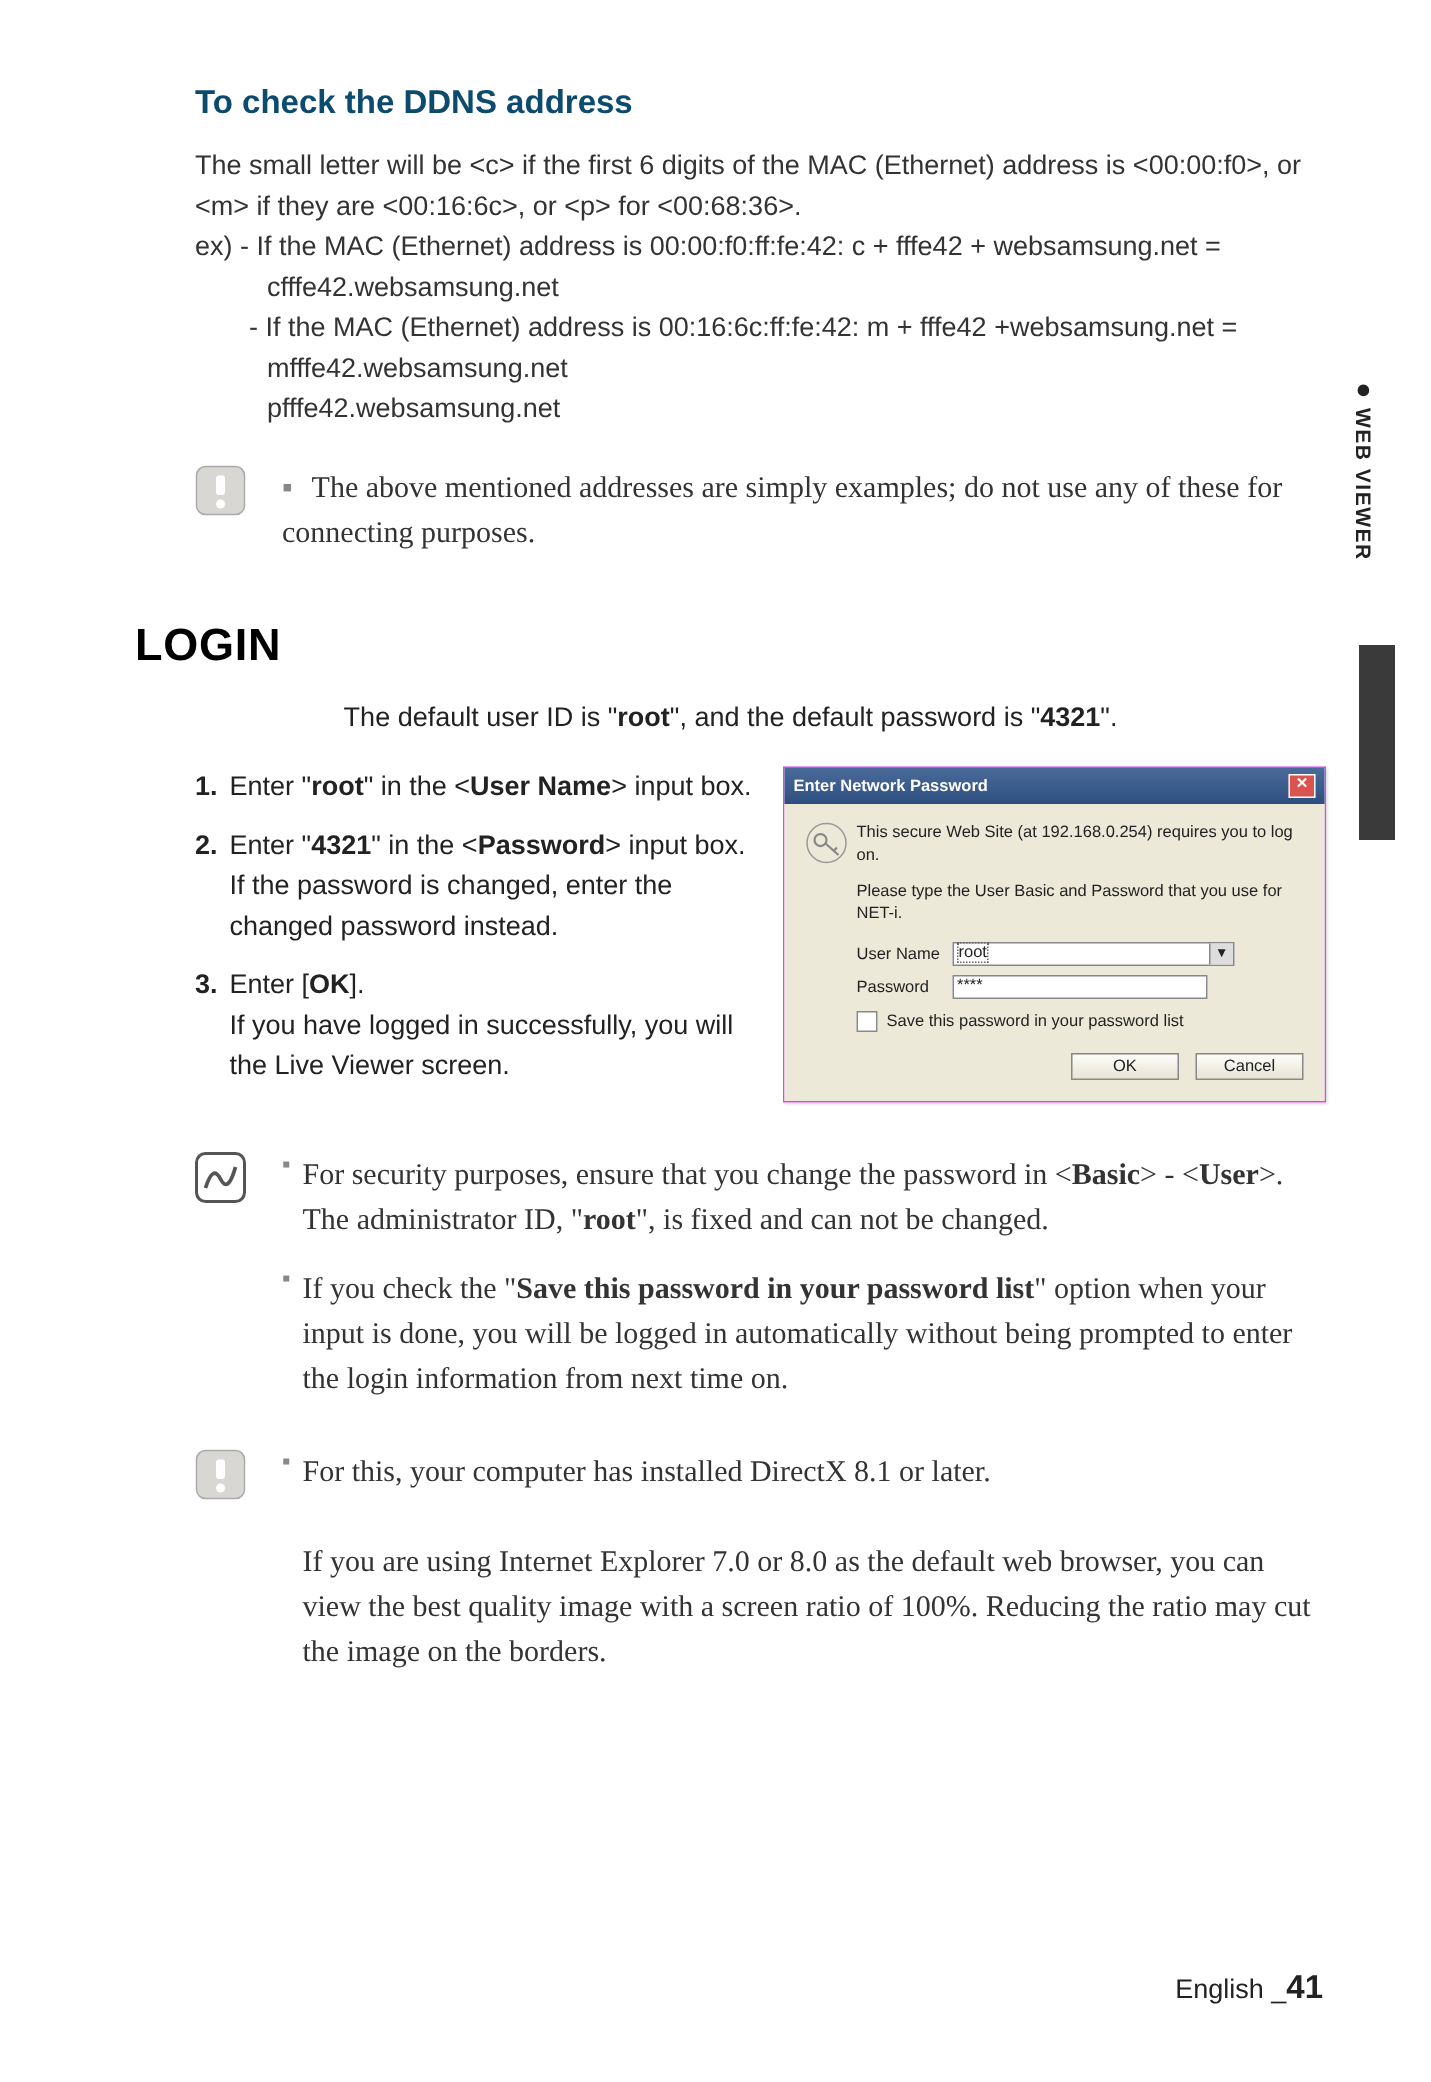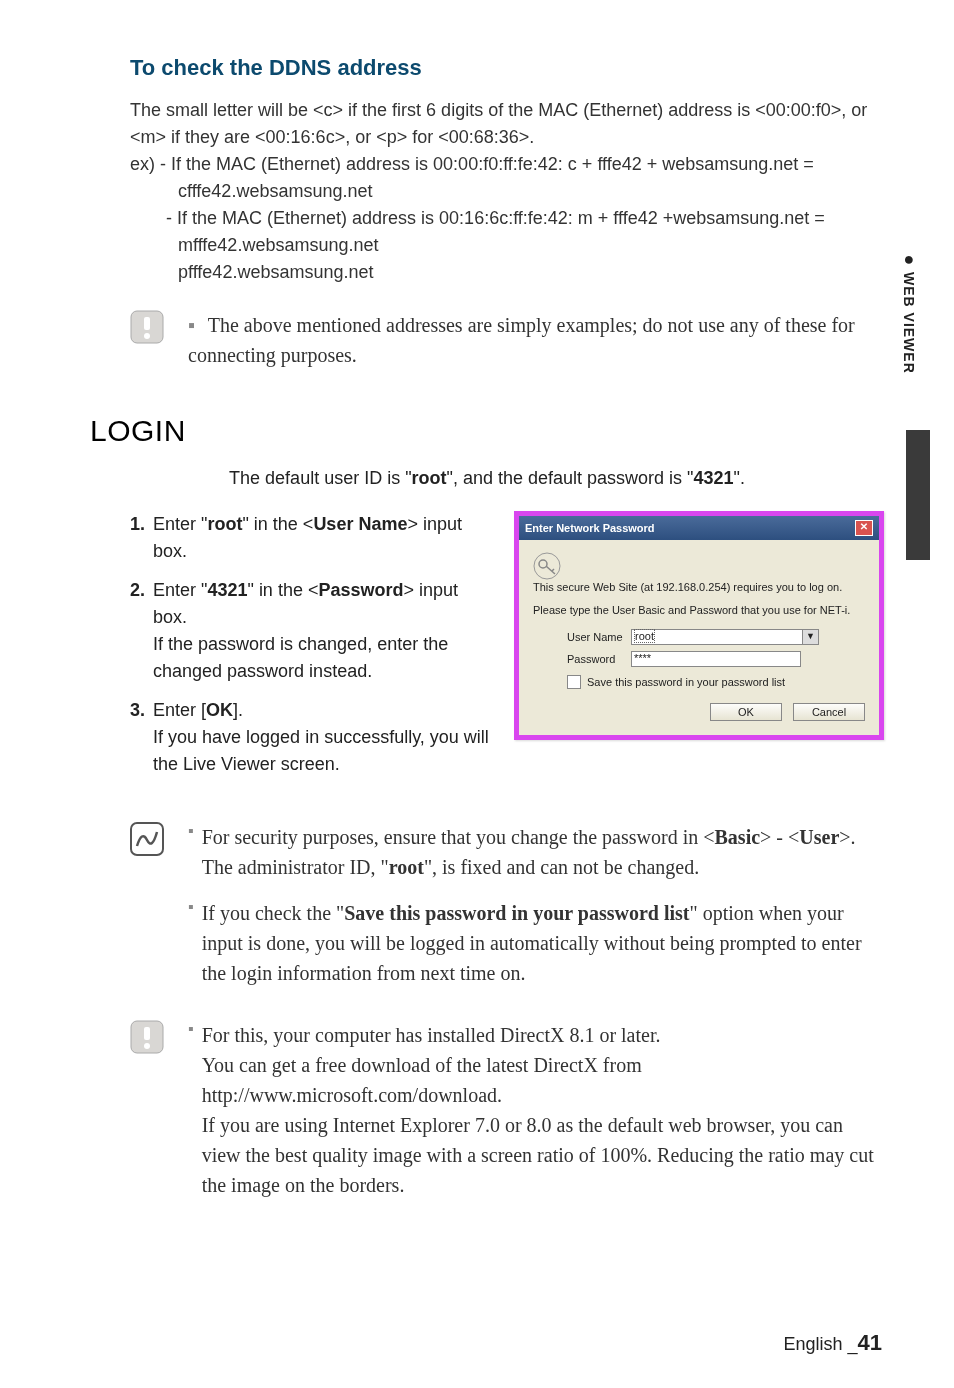--- a/index.html
+++ b/index.html
@@ -80,21 +80,21 @@
     color: #333;
     font-family: Liberation Serif, serif;
     font-stretch: condensed;
   }
   .bullet {
     color: #888;
     margin-right: 8px;
   }
   h1.login-head {
     font-size: 30px;
-    font-weight: normal;
+    font-weight: bold;
     margin: 44px 0 20px 0;
     color: #000;
     letter-spacing: 0.5px;
   }
   .login-intro {
     font-size: 18px;
     margin: 0 0 22px 0;
     text-align: center;
   }
   .login-cols {
@@ -117,21 +117,21 @@
   .step-num {
     font-weight: bold;
     flex-shrink: 0;
     margin-right: 8px;
   }
   .step-body {
     flex: 1;
   }
   .dialog {
     width: 360px;
-    border: 5px solid #d946ef;
+    border: 1px solid #d946ef;
     box-shadow: 1px 1px 2px rgba(0,0,0,0.15);
     font-size: 11px;
     flex-shrink: 0;
   }
   .dialog-title {
     background: linear-gradient(#4a6b9a, #2d4f7f);
     color: #fff;
     font-weight: bold;
     padding: 4px 6px;
     display: flex;
@@ -149,21 +149,20 @@
     font-size: 10px;
   }
   .dialog-body {
     background: #ece9d8;
     padding: 12px 14px 14px 14px;
   }
   .dialog-info {
     display: flex;
     align-items: flex-start;
     margin-bottom: 10px;
-    flex-direction: column;
   }
   .dialog-key-icon {
     width: 28px;
     height: 28px;
     margin-right: 6px;
     flex-shrink: 0;
   }
   .dialog-info-text {
     flex: 1;
     line-height: 1.4;
@@ -242,21 +241,21 @@
   }
   .tip-list {
     flex: 1;
   }
   .tip-item {
     display: flex;
     margin-bottom: 16px;
   }
   .footer {
     position: absolute;
-    bottom: 32px;
+    bottom: 50px;
     right: 72px;
     font-size: 18px;
   }
   .footer .pg {
     font-weight: bold;
     font-size: 22px;
   }
   b, .bold { font-weight: bold; }
 </style>
 </head>
@@ -391,21 +390,21 @@
     <svg class="tip-icon" viewBox="0 0 34 34">
       <rect x="1" y="1" width="32" height="32" rx="6" fill="#d9d7d4" stroke="#aaa"></rect>
       <rect x="14" y="7" width="6" height="13" rx="2" fill="#fff"></rect>
       <circle cx="17" cy="26" r="3" fill="#fff"></circle>
     </svg>
     <div class="tip-list">
       <div class="tip-item">
         <span class="bullet">▪</span>
         <div class="tip-text">
           <span>For this, your computer has installed DirectX 8.1 or later.</span><br>
-          <span>You can get a free download of the latest DirectX from http://www.microsoft.com/download.</span><br>
+          <br>
           <span>If you are using Internet Explorer 7.0 or 8.0 as the default web browser, you can view the best quality image with a screen ratio of 100%. Reducing the ratio may cut the image on the borders.</span>
         </div>
       </div>
     </div>
   </div>
 
 </div>
 
 <div class="footer">
   <span>English</span>

